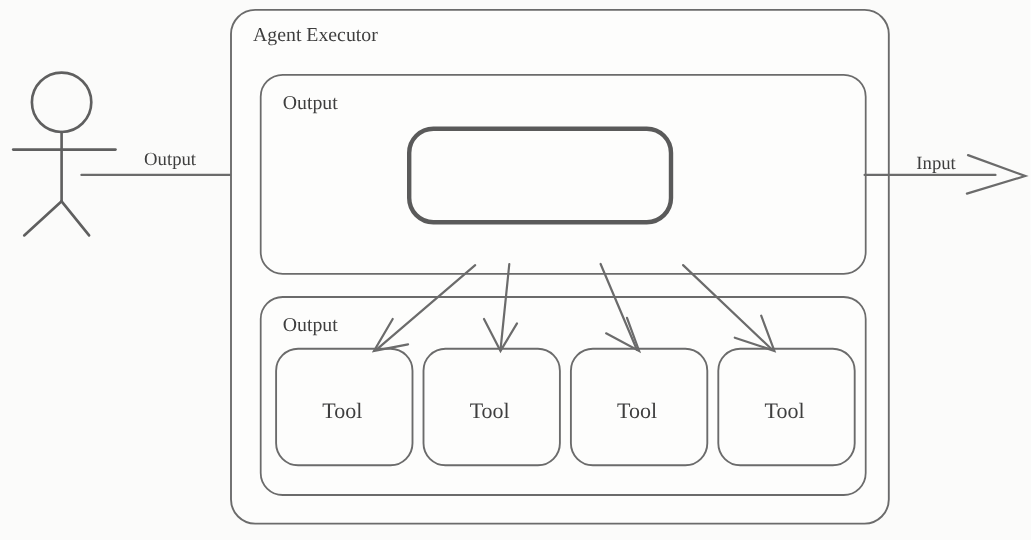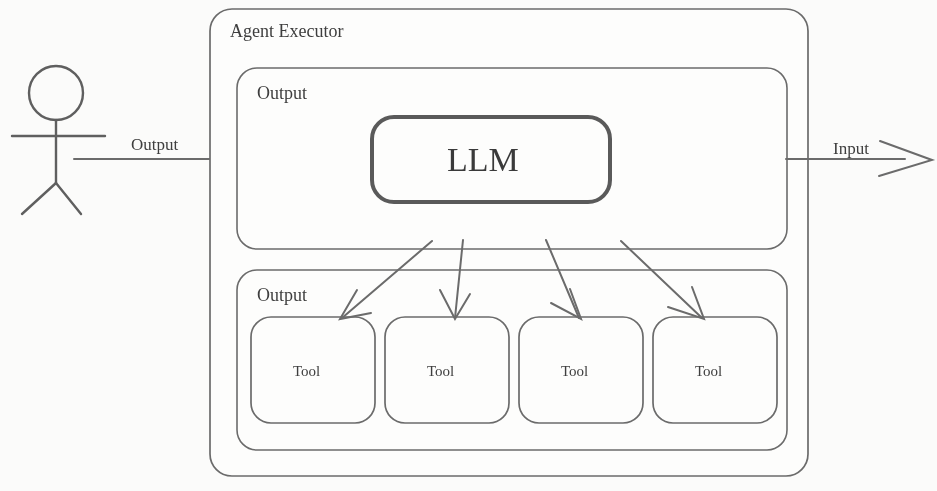--- a/index.html
+++ b/index.html
@@ -25,21 +25,21 @@
   .lbl {
     position: absolute;
     color: #3e3e3e;
     white-space: nowrap;
     line-height: 1;
   }
   .lbl-container {
     font-size: 18px;
   }
   .lbl-tool {
-    font-size: 15px;
+    font-size: 20px;
   }
   .lbl-llm {
     font-size: 34px;
     color: #3a3a3a;
   }
   .lbl-flow {
     font-size: 17px;
   }
 </style>
 </head>
@@ -99,21 +99,20 @@
       </g>
     </g>
   </svg>
 
   <div class="lbl lbl-container" style="left:230px; top:22px;">Agent Executor</div>
 
   <div class="lbl lbl-container" style="left:257px; top:84px;">Output</div>
 
   <div class="lbl lbl-container" style="left:257px; top:286px;">Output</div>
 
-  <div class="lbl lbl-llm" style="left:447px; top:143px;">LLM</div>
 
   <div class="lbl lbl-flow" style="left:131px; top:136px;">Output</div>
 
   <div class="lbl lbl-flow" style="left:833px; top:140px;">Input</div>
 
   <div class="lbl lbl-tool" style="left:293px; top:364px;">Tool</div>
   <div class="lbl lbl-tool" style="left:427px; top:364px;">Tool</div>
   <div class="lbl lbl-tool" style="left:561px; top:364px;">Tool</div>
   <div class="lbl lbl-tool" style="left:695px; top:364px;">Tool</div>
 

